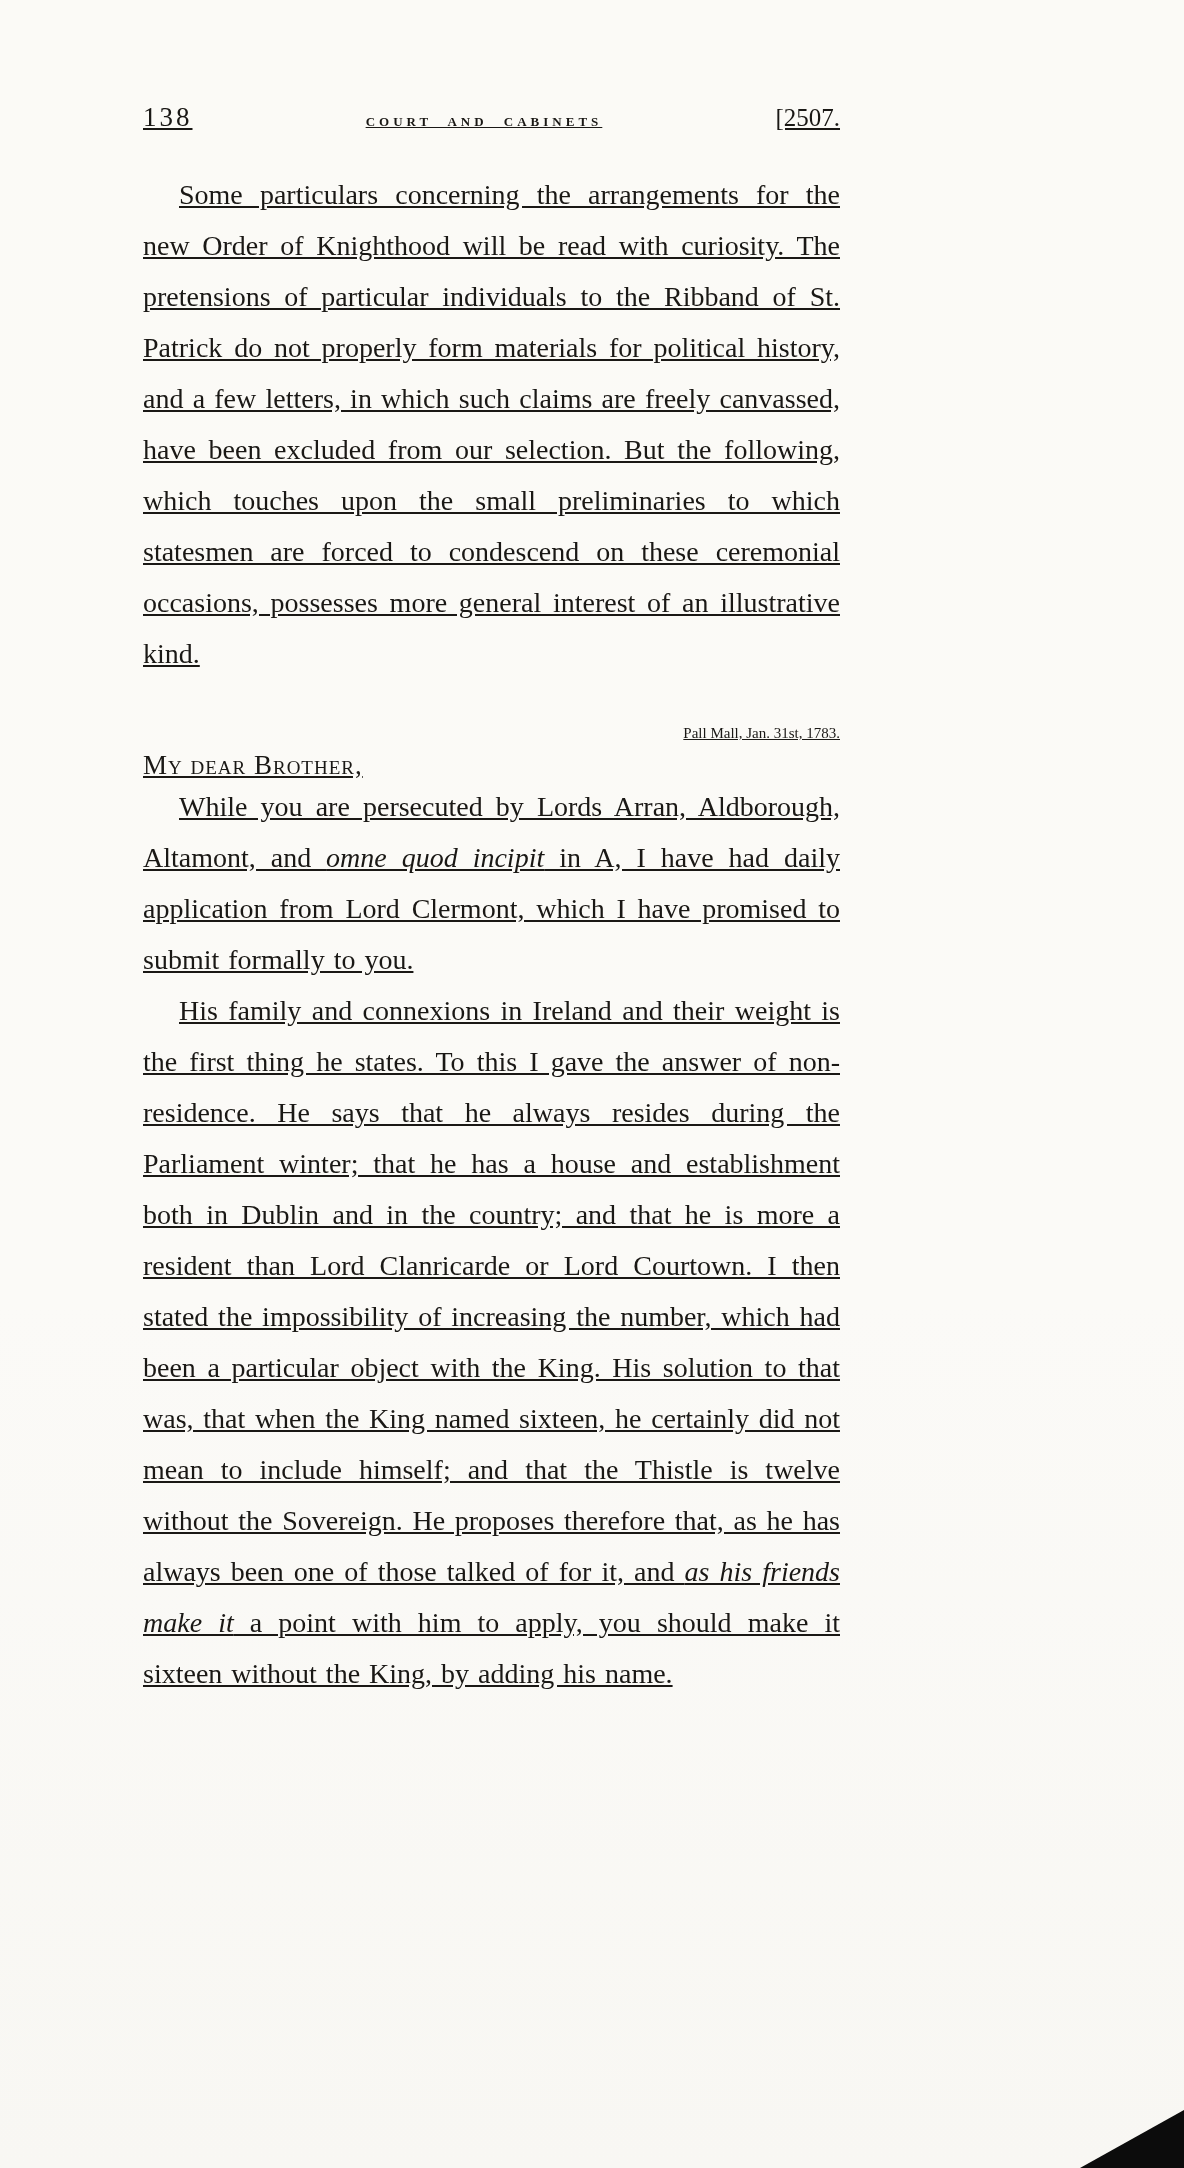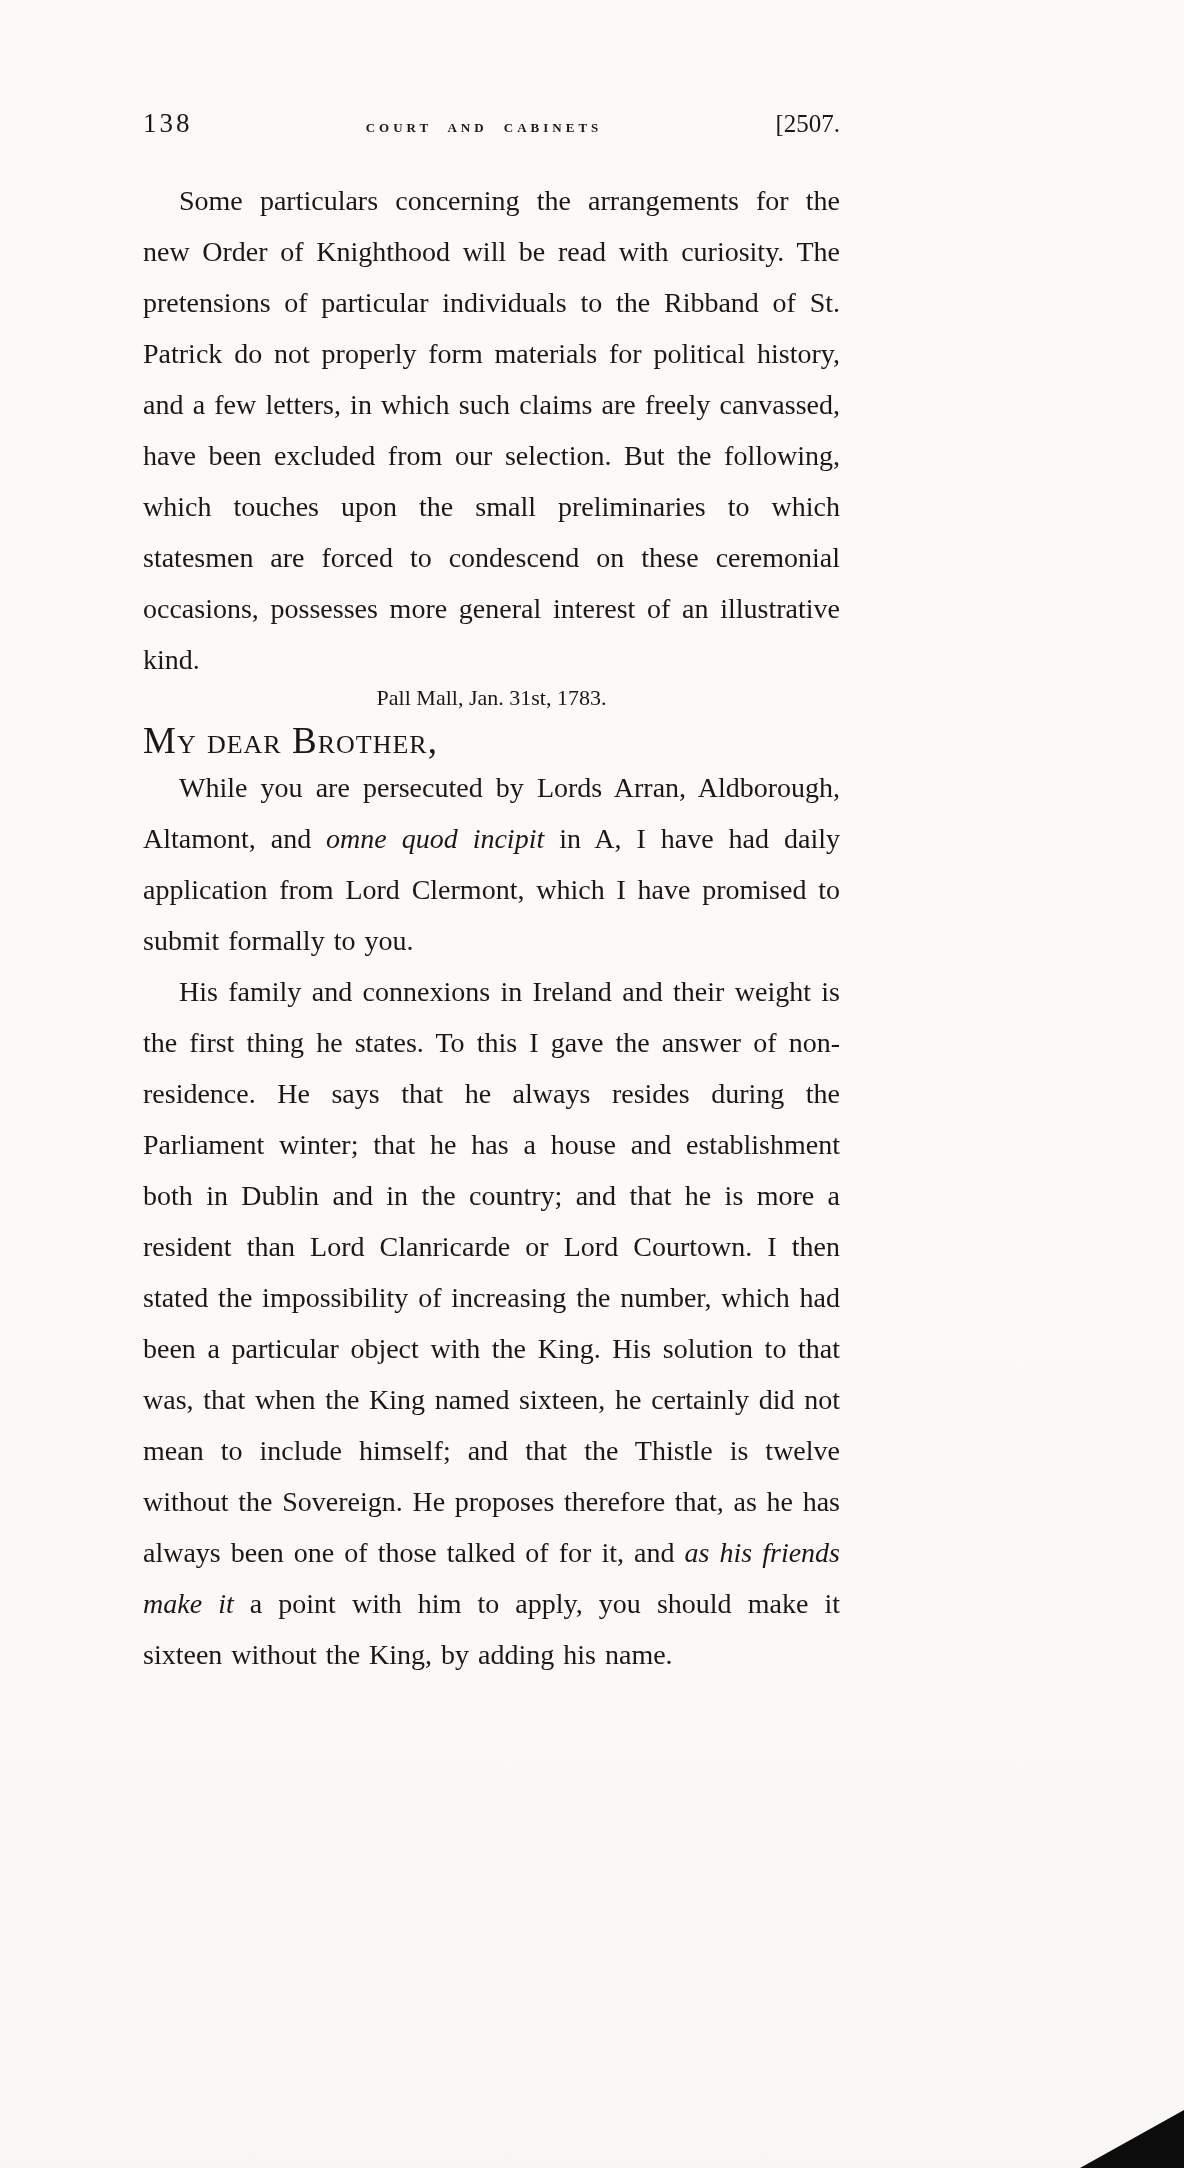--- a/index.html
+++ b/index.html
@@ -8,22 +8,23 @@
     height: 2168px;
     position: relative;
     overflow: hidden;
     background: linear-gradient(180deg, #fbfaf6 0%, #fbfaf7 60%, #f8f7f3 100%);
     font-family: "Liberation Serif", "DejaVu Serif", serif;
     color: #1a1815;
   }
   .page-inner {
     position: absolute;
     left: 143px;
-    top: 108px;
+    top: 102px;
     width: 697px;
+    text-decoration: underline;
   }
   .header-row {
     display: flex;
     justify-content: space-between;
     align-items: baseline;
     margin-bottom: 36px;
   }
   .page-number {
     font-size: 27px;
     letter-spacing: 3px;
@@ -47,26 +48,27 @@
   }
   .letter-heading {
     margin: 62px 0 0 0;
     text-align: center;
     font-size: 24px;
     font-weight: normal;
     letter-spacing: 1.5px;
     word-spacing: 3px;
   }
   .dateline {
-    text-align: center;
-    font-size: 22px;
+    margin-top: 46px;
+    text-align: right;
+    font-size: 15px;
   }
   .salutation {
     margin-top: 8px;
-    font-size: 37px;
+    font-size: 27px;
     font-variant: small-caps;
     letter-spacing: 1px;
   }
   .letter-body .body-para em {
     font-style: italic;
   }
   .corner-artifact {
     position: absolute;
     right: 0;
     bottom: 0;

